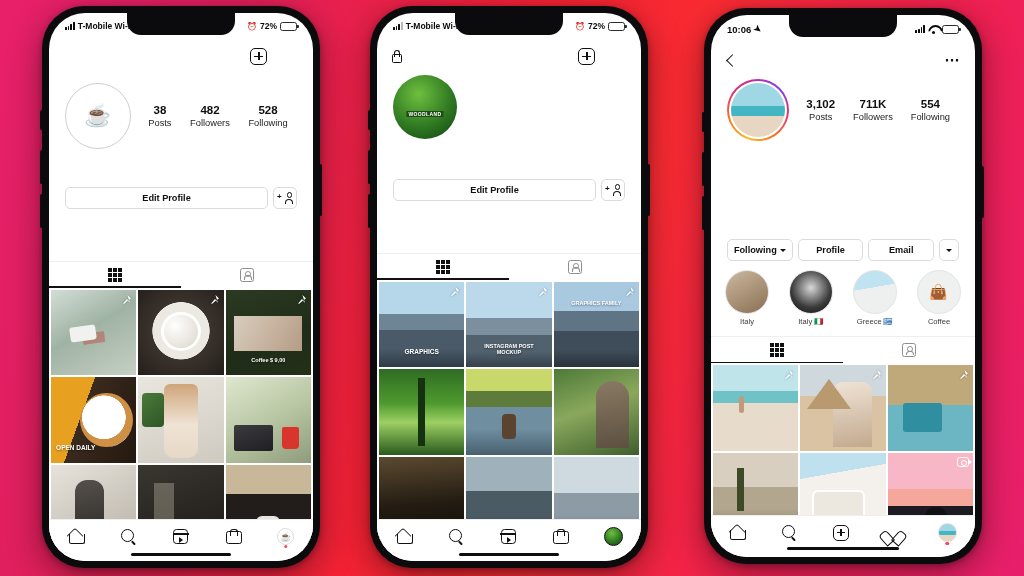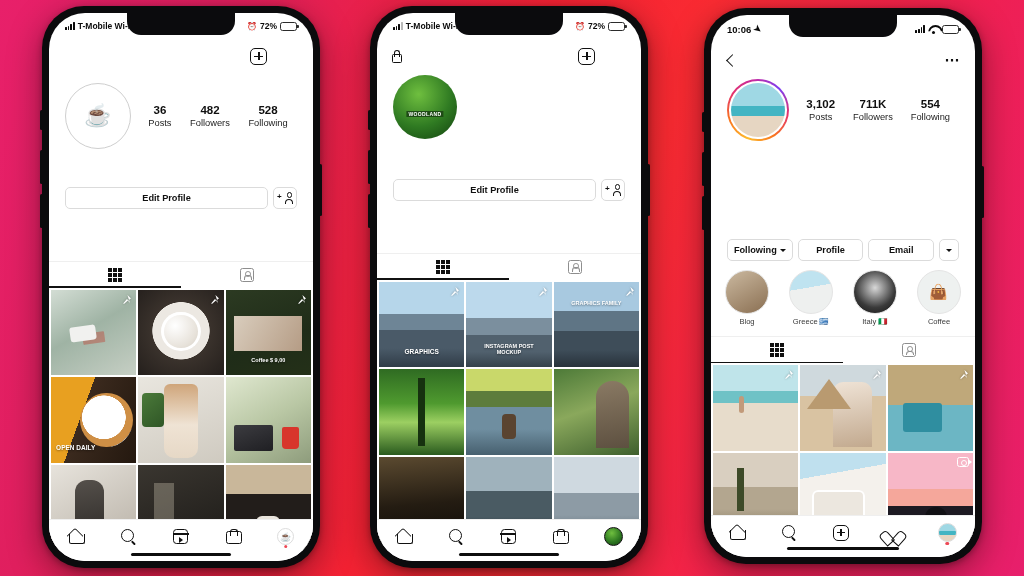--- a/index.html
+++ b/index.html
@@ -340,21 +340,21 @@
     <div class="ig-top" style="padding-top:0;height:0"></div>
 
     <div class="profile-row" style="padding-top:12px">
       <div class="avatar-wrap">
         <div class="avatar ring-plain" style="width:66px;height:66px;display:flex;align-items:center;justify-content:center;">
           <span style="font-size:22px;line-height:1">☕</span>
         </div>
       </div>
       <div class="stats">
         <div class="stat">
-          <div class="num">36</div>
+          <div class="num">38</div>
           <div class="lbl">Posts</div>
         </div>
         <div class="stat">
           <div class="num">482</div>
           <div class="lbl">Followers</div>
         </div>
         <div class="stat">
           <div class="num">528</div>
           <div class="lbl">Following</div>
         </div>
@@ -675,29 +675,29 @@
       <div class="btn grow">Profile</div>
       <div class="btn grow">Email</div>
       <div class="btn sq2">
         <span class="caret" style="margin:0"></span>
       </div>
     </div>
 
     <div class="highlights">
         <div class="hl">
           <div class="circ a-hl-blog"></div>
-          <div class="nm">Blog</div>
+          <div class="nm">Italy</div>
+        </div>
+        <div class="hl">
+          <div class="circ a-hl-italy"></div>
+          <div class="nm">Italy 🇮🇹</div>
         </div>
         <div class="hl">
           <div class="circ a-hl-greece"></div>
           <div class="nm">Greece 🇬🇷</div>
-        </div>
-        <div class="hl">
-          <div class="circ a-hl-italy"></div>
-          <div class="nm">Italy 🇮🇹</div>
         </div>
         <div class="hl">
           <div class="circ a-hl-outfits">
             <span class="hl-glyph">👜</span>
           </div>
           <div class="nm">Coffee</div>
         </div>
       </div>
 
     <div class="tabs nomargin" style="margin-top:10px">

